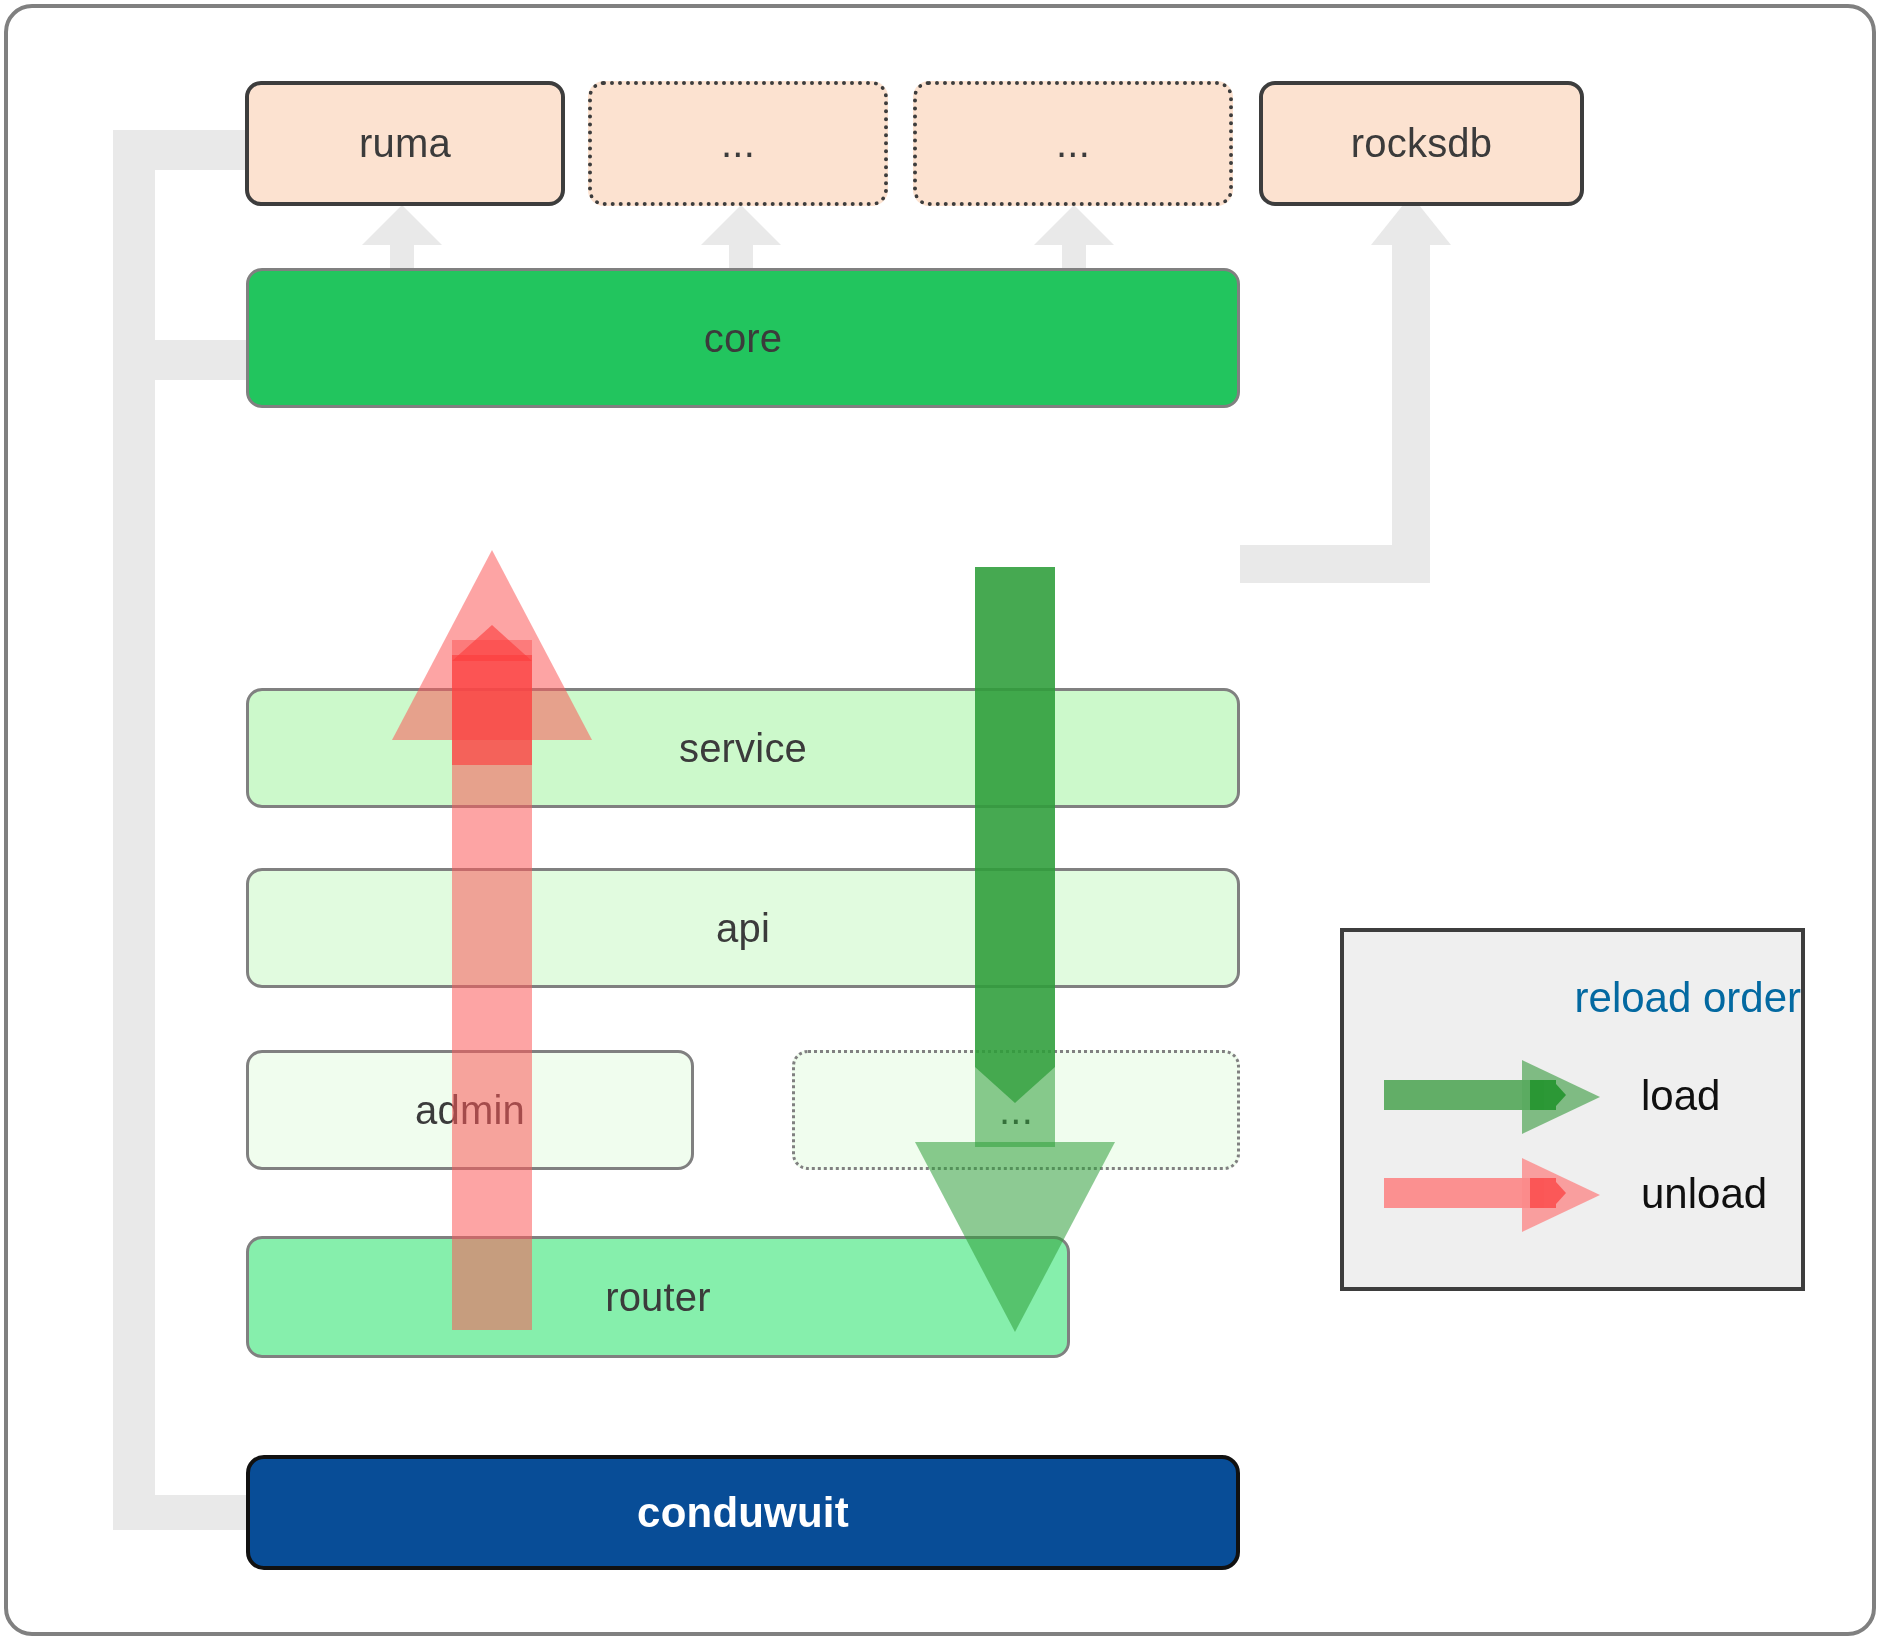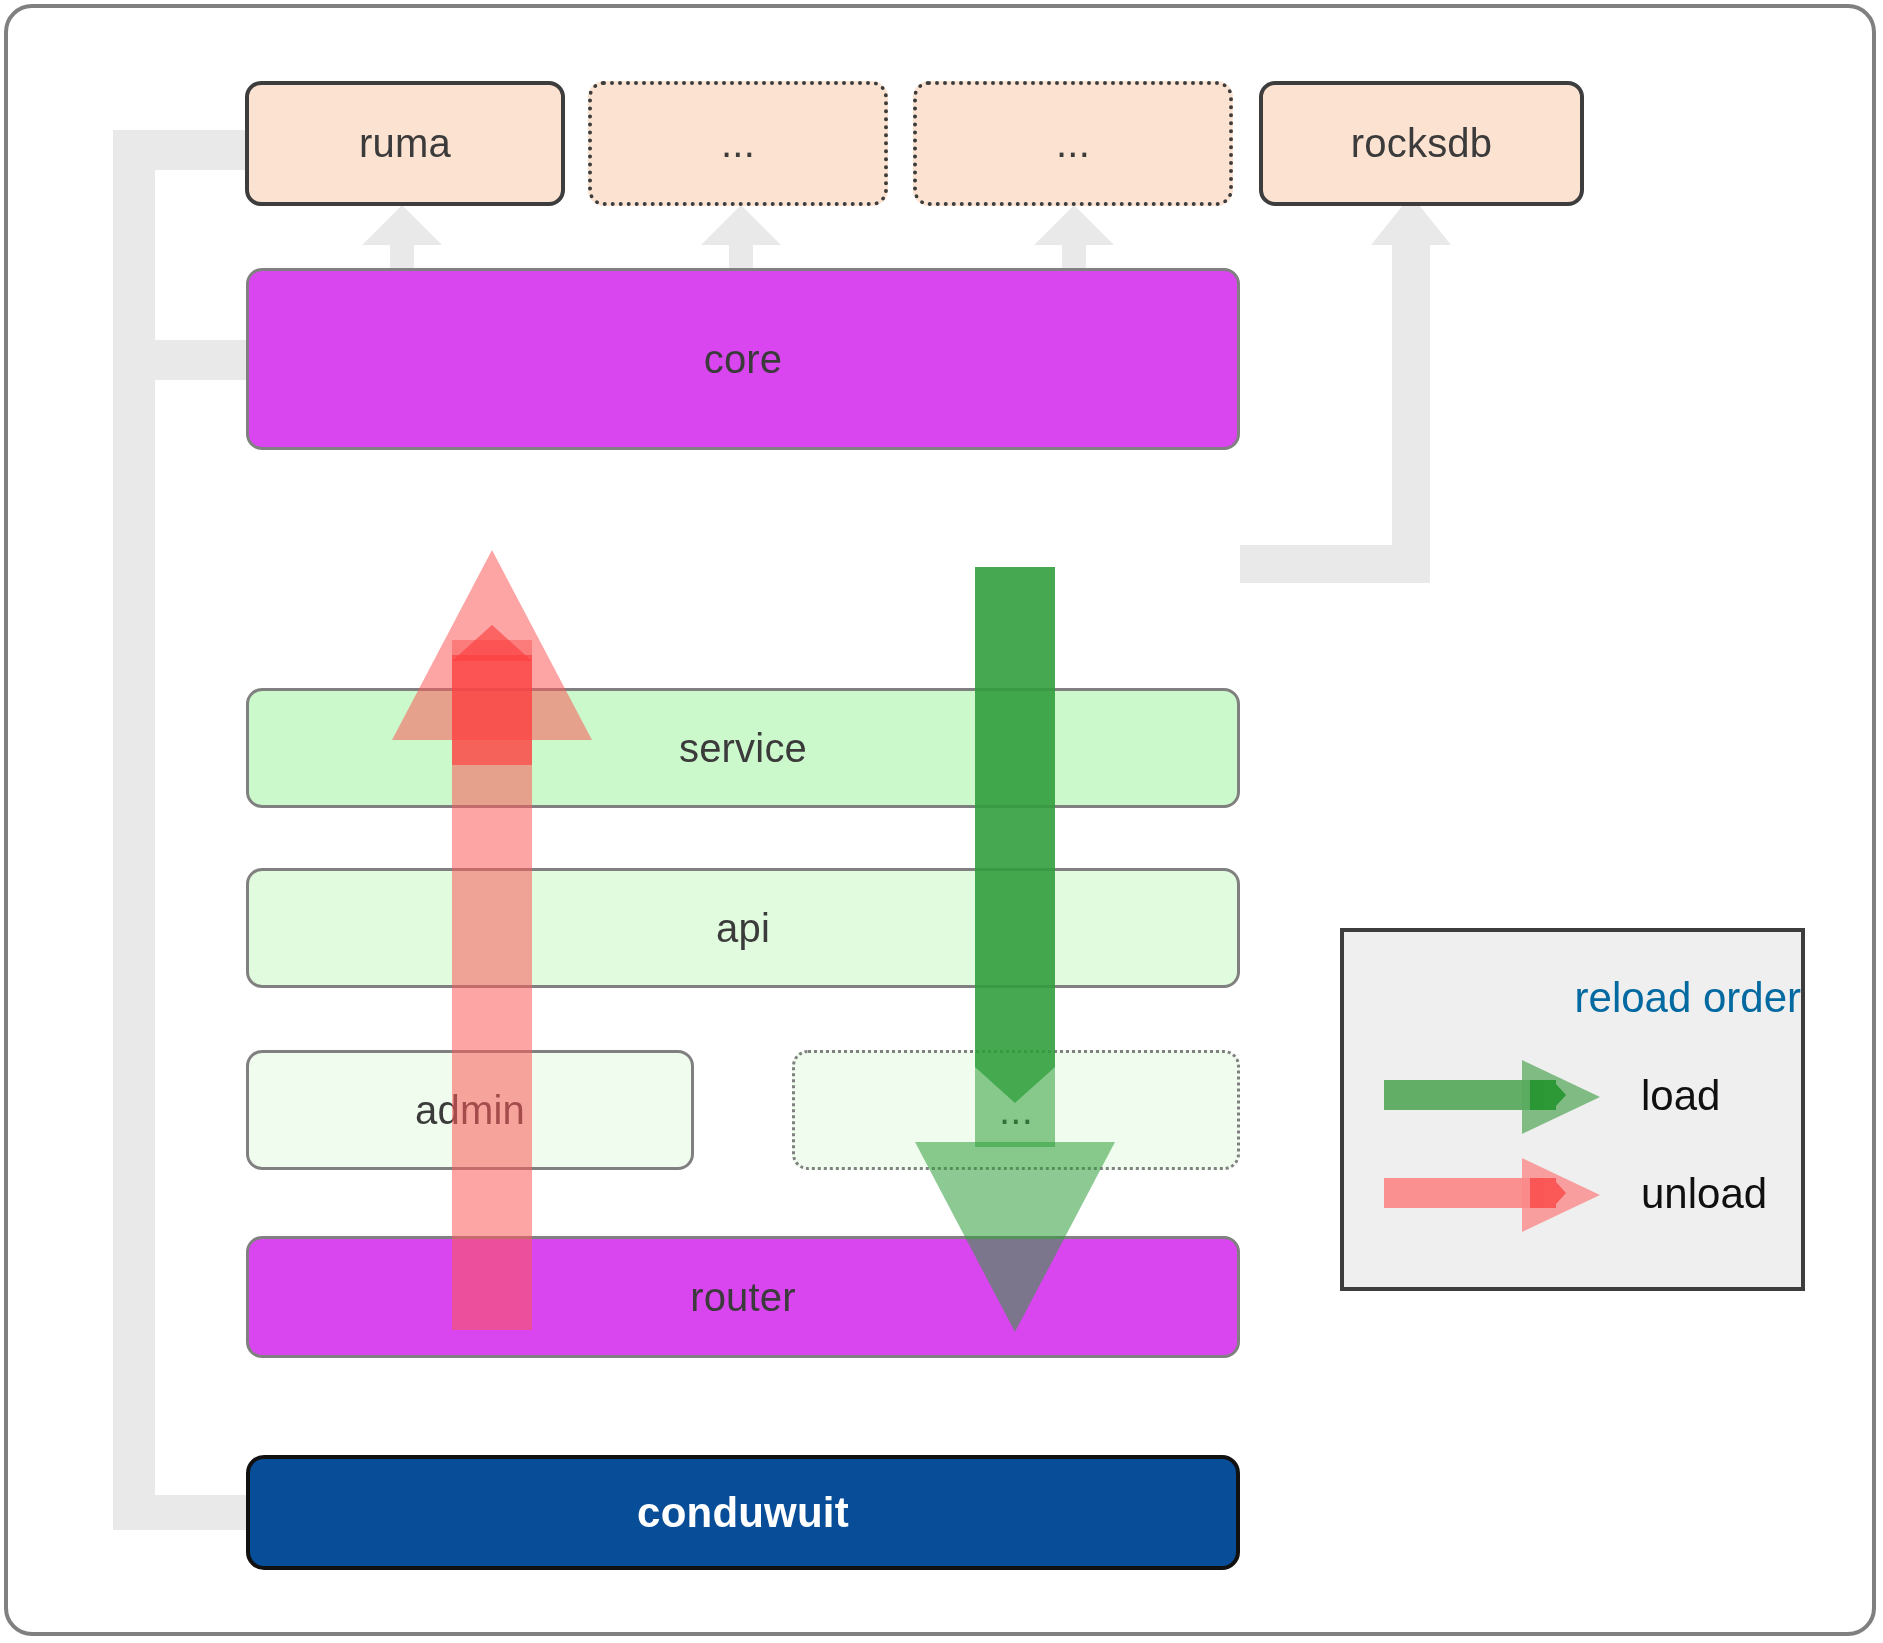--- a/index.html
+++ b/index.html
@@ -153,42 +153,42 @@
   <div class="node pkg dotted" style="left:588px; top:81px; width:300px; height:125px;">
     <span>...</span>
   </div>
   <div class="node pkg dotted" style="left:913px; top:81px; width:320px; height:125px;">
     <span>...</span>
   </div>
   <div class="node pkg" style="left:1259px; top:81px; width:325px; height:125px;">
     <span>rocksdb</span>
   </div>
 
-  <div class="node layer" style="left:246px; top:268px; width:994px; height:182px; background:#d946ef;">
+  <div class="node layer" style="left:246px; top:268px; width:994px; height:140px; background:#22c55e;">
     <span>core</span>
   </div>
 
 
   <div class="node layer" style="left:246px; top:688px; width:994px; height:120px; background:#ccf9cb;">
     <span>service</span>
   </div>
 
   <div class="node layer" style="left:246px; top:1050px; width:448px; height:120px; background:#f0fdee;">
     <span>admin</span>
   </div>
 
   <div class="node layer" style="left:246px; top:868px; width:994px; height:120px; background:#e1fbdf;">
     <span>api</span>
   </div>
 
   <div class="node layer dotted" style="left:792px; top:1050px; width:448px; height:120px; background:#f0fdee;">
     <span>...</span>
   </div>
 
-  <div class="node layer" style="left:246px; top:1236px; width:994px; height:122px; background:#d946ef;">
+  <div class="node layer" style="left:246px; top:1236px; width:824px; height:122px; background:#86efac;">
     <span>router</span>
   </div>
 
   <div class="bigarrow">
 
     <div class="shaft" style="left:452px; top:640px; width:80px; height:690px; background:rgba(251,90,90,0.55);"></div>
 
     <div class="head" style="left:392px; top:550px;
                 border-left:100px solid transparent;
                 border-right:100px solid transparent;

